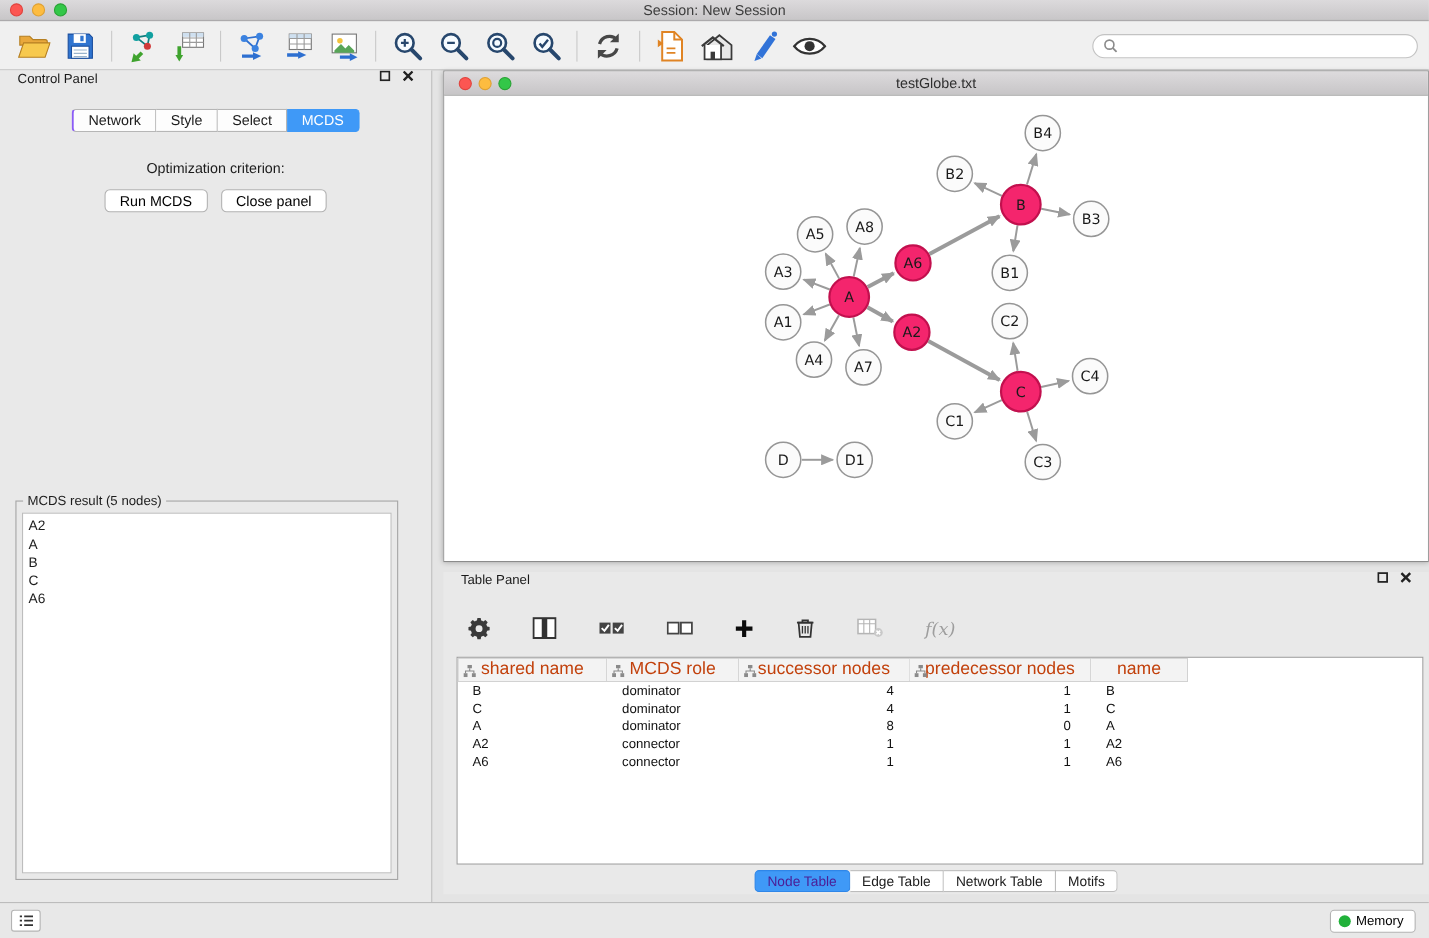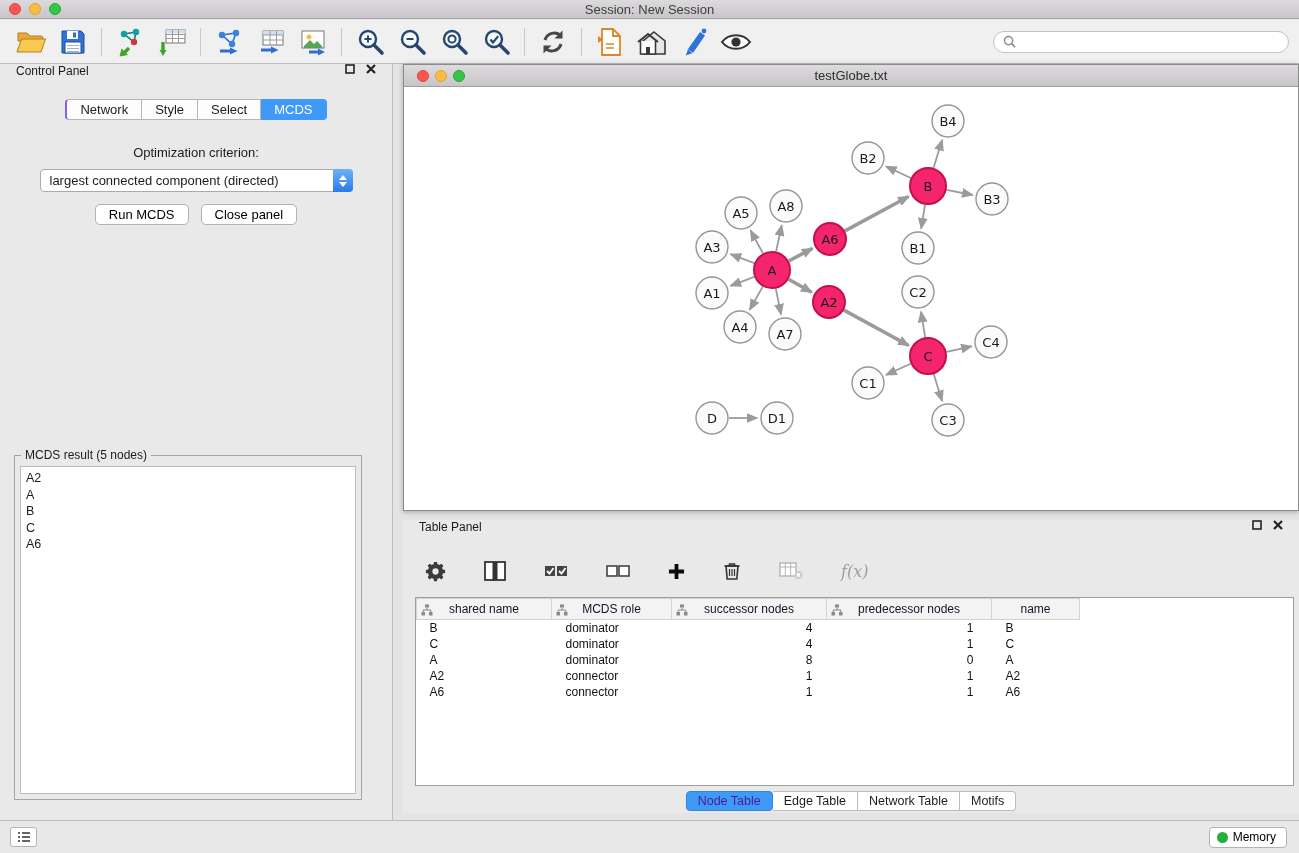--- a/index.html
+++ b/index.html
@@ -63,21 +63,21 @@
   .nw-canvas { width:894px; height:423px; background:#fff; }
   svg text { font-family:"DejaVu Sans","Liberation Sans",sans-serif; font-size:13px; fill:#1a1a1a; }
 
   
   .table-panel { position:absolute; left:403px; top:520px; width:896px; height:293px; background:#e9e9e9; }
   .tp-toolbar { display:flex; align-items:center; gap:38px; padding-left:22px; height:46px; }
   .tp-btn { background:none; border:none; display:flex; align-items:center; justify-content:center; }
   .fx-label { font-family:"DejaVu Serif","Liberation Serif",serif; font-style:italic; font-size:16px; color:#9e9e9e; }
   .tp-table-wrap { position:absolute; left:12px; top:77px; width:879px; height:189px; background:#fff; border:1px solid #9e9e9e; overflow:hidden; }
   table.data { border-collapse:collapse; table-layout:fixed; width:663px; font-size:12px; }
-  table.data th { background:#f3f3f3; border:1px solid #d2d2d2; height:21px; font-weight:normal; font-size:12px; position:relative; color:#0f172a; }
+  table.data th { background:#f3f3f3; border:1px solid #d2d2d2; height:21px; font-weight:normal; font-size:16px; position:relative; color:#c2410c; }
   .hicon { position:absolute; left:4px; top:5px; }
   table.data td { height:16px; white-space:nowrap; overflow:hidden; color:#111; }
   td.c0 { padding-left:13px; }
   td.c1 { padding-left:14px; }
   td.c2 { text-align:right; padding-right:14px; }
   td.c3 { text-align:right; padding-right:18px; }
   td.c4 { padding-left:14px; }
   .tp-tabs { position:absolute; bottom:2px; left:0; right:0; display:flex; justify-content:center; }
   .tp-tab { height:20px; padding:0 11px; display:flex; align-items:center; background:#fff;
     border:1px solid #bcbcbc; border-left:none; font-size:12.5px; }
@@ -298,27 +298,20 @@
         </button>
     </span>
   </div>
   <div class="cp-tabs">
     <div class="cp-tab">Network</div>
     <div class="cp-tab">Style</div>
     <div class="cp-tab">Select</div>
     <div class="cp-tab active">MCDS</div>
   </div>
   <div class="opt-label">Optimization criterion:</div>
-  <div class="dropdown">
-    <span>largest connected component (directed)</span>
-    <span class="dd-stepper">
-        <span class="dd-up"></span>
-        <span class="dd-down"></span>
-      </span>
-  </div>
   <div class="cp-buttons">
     <button class="mac-btn">Run MCDS</button>
     <button class="mac-btn">Close panel</button>
   </div>
   <div class="result-box">
     <span class="result-legend">MCDS result (5 nodes)</span>
     <div class="result-list">
       <div>A2</div>
       <div>A</div>
       <div>B</div>

